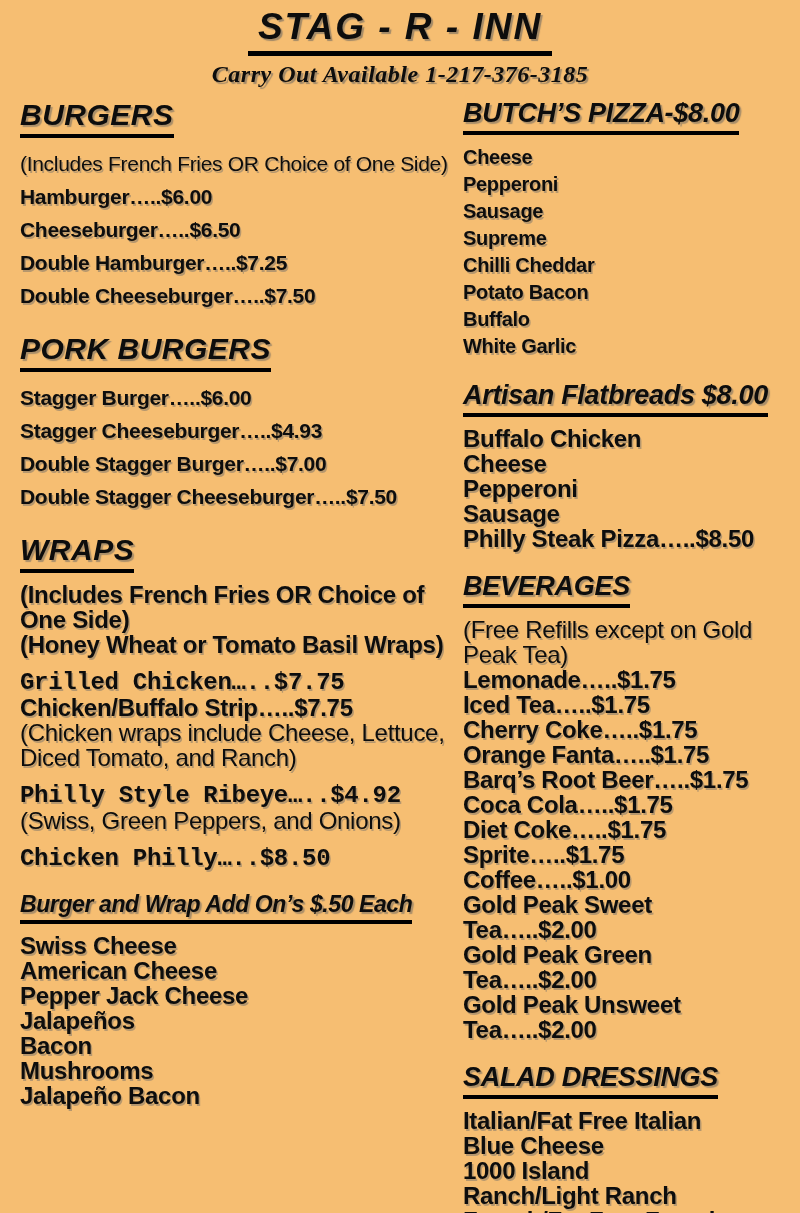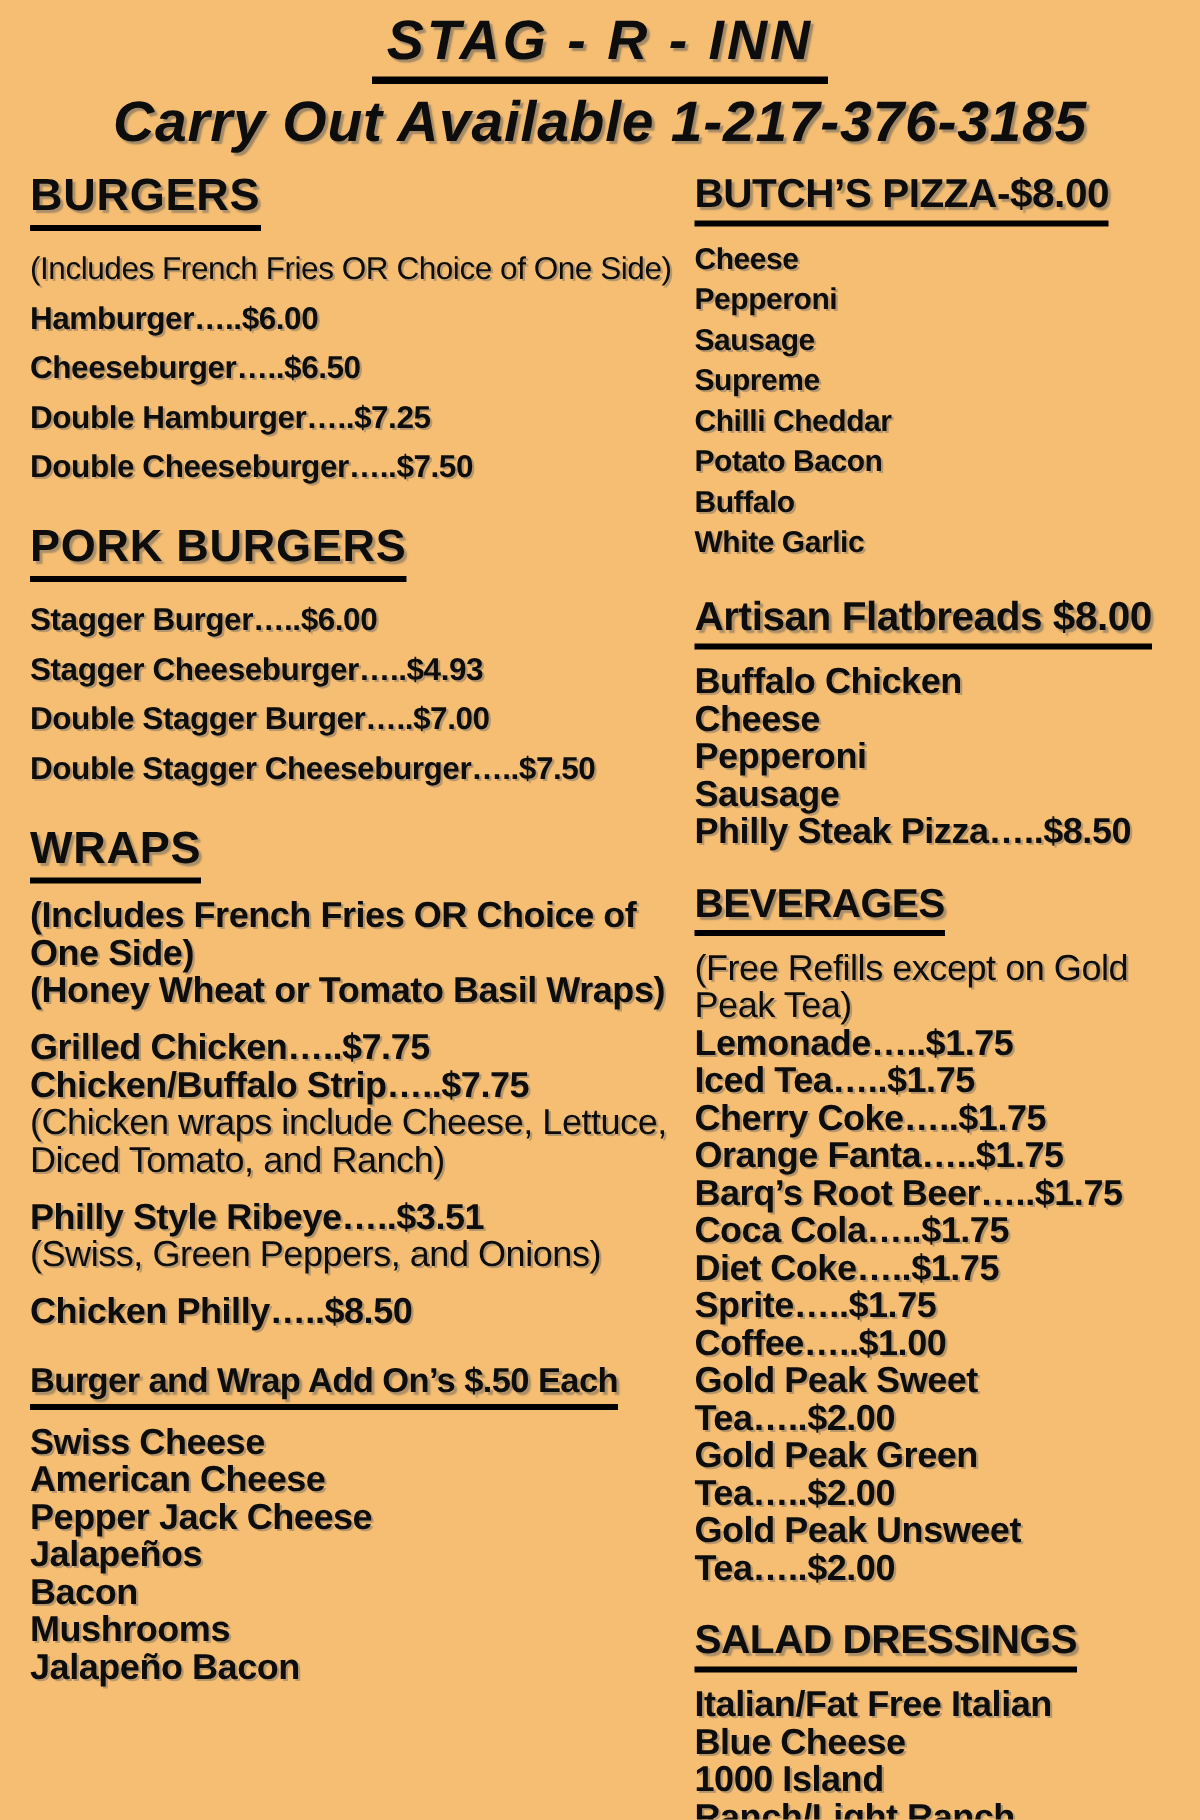--- a/index.html
+++ b/index.html
@@ -9,44 +9,44 @@
     color:#0d0d0d;
   }
   .page{padding:6px 20px 8px 20px;box-sizing:border-box;width:800px;height:1213px;}
   .hdr{text-align:center;}
   .title{
     display:inline-block;font-size:37px;font-style:italic;font-weight:bold;
     letter-spacing:2px;border-bottom:5px solid #000;padding:0 10px 3px 10px;
     text-shadow:2px 2px 1px rgba(95,95,95,.55);
   }
   .subtitle{
-    font-size:38px;font-style:italic;font-weight:bold;margin-top:5px;
-    letter-spacing:.5px;text-shadow:2px 2px 1px rgba(95,95,95,.55);
+    font-size:24px;font-style:italic;font-weight:bold;margin-top:5px;
+    letter-spacing:.5px;text-shadow:2px 2px 1px rgba(95,95,95,.55);font-family:Liberation Serif, serif;
   }
   .columns{display:flex;margin-top:10px;}
   .col-left{flex:0 0 443px;padding-right:8px;box-sizing:border-box;}
   .col-right{flex:1;}
   .sec{margin-bottom:20px;}
   .sec-h{
-    display:inline-block;font-size:30px;font-weight:bold;
+    display:inline-block;font-size:30px;font-style:italic;font-weight:bold;
     border-bottom:4px solid #000;padding-bottom:2px;margin:0 0 9px 0;
     letter-spacing:.5px;text-shadow:2px 2px 1px rgba(95,95,95,.5);white-space:nowrap;
   }
   .col-right .sec-h{font-size:27px;letter-spacing:-.3px;}
   .sec-h.wide{font-size:23px;letter-spacing:-.4px;}
   .line{
     font-weight:bold;font-size:21px;letter-spacing:-.3px;
     text-shadow:1.5px 1.5px 0 rgba(105,105,105,.45);
   }
   .roomy .line{line-height:33px;}
   .mid .line{line-height:27px;font-size:20px;}
   .tight .line{line-height:25px;font-size:24px;}
   .note{font-weight:normal;}
   .note-bold{font-weight:bold;}
-  .gap{margin-top:13px;}
+  .gap{margin-top:13px;font-family:Liberation Mono, monospace;}
 </style>
 </head>
 <body style="background: rgb(246, 190, 114); color: rgb(13, 13, 13);">
 
 <div class="page">
 
   <div class="hdr">
     <div class="title">STAG - R - INN</div>
     <div class="subtitle">Carry Out Available 1-217-376-3185</div>
   </div>
@@ -77,21 +77,21 @@
       </div>
 
       <div class="sec tight">
         <div class="sec-h">WRAPS</div>
         <div>
             <div class="line note-bold">(Includes French Fries OR Choice of One Side)</div>
             <div class="line note-bold">(Honey Wheat or Tomato Basil Wraps)</div>
             <div class="line item gap">Grilled Chicken…..$7.75</div>
             <div class="line item">Chicken/Buffalo Strip…..$7.75</div>
             <div class="line note">(Chicken wraps include Cheese, Lettuce, Diced Tomato, and Ranch)</div>
-            <div class="line item gap">Philly Style Ribeye…..$3.51</div>
+            <div class="line item gap">Philly Style Ribeye…..$4.92</div>
             <div class="line note">(Swiss, Green Peppers, and Onions)</div>
             <div class="line item gap">Chicken Philly…..$8.50</div>
           </div>
       </div>
 
       <div class="sec tight">
         <div class="sec-h wide">Burger and Wrap Add On’s $.50 Each</div>
         <div>
             <div class="line item">Swiss Cheese</div>
             <div class="line item">American Cheese</div>

